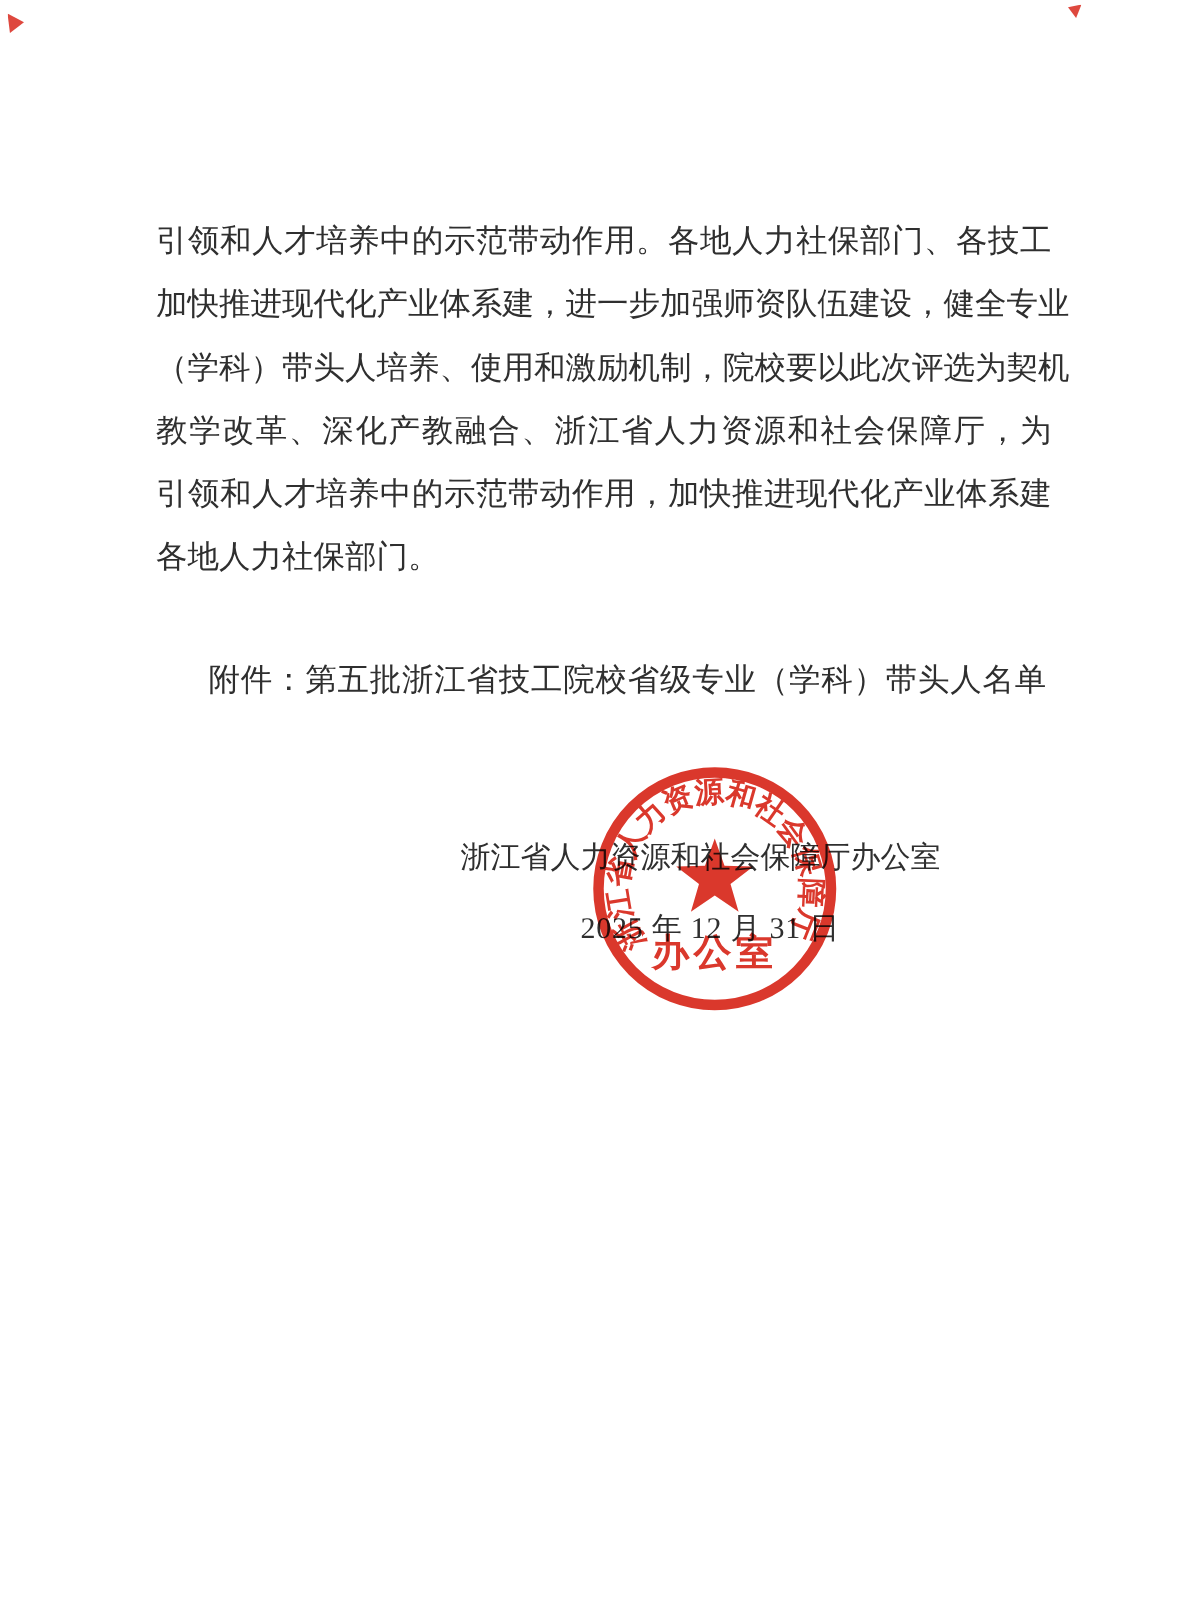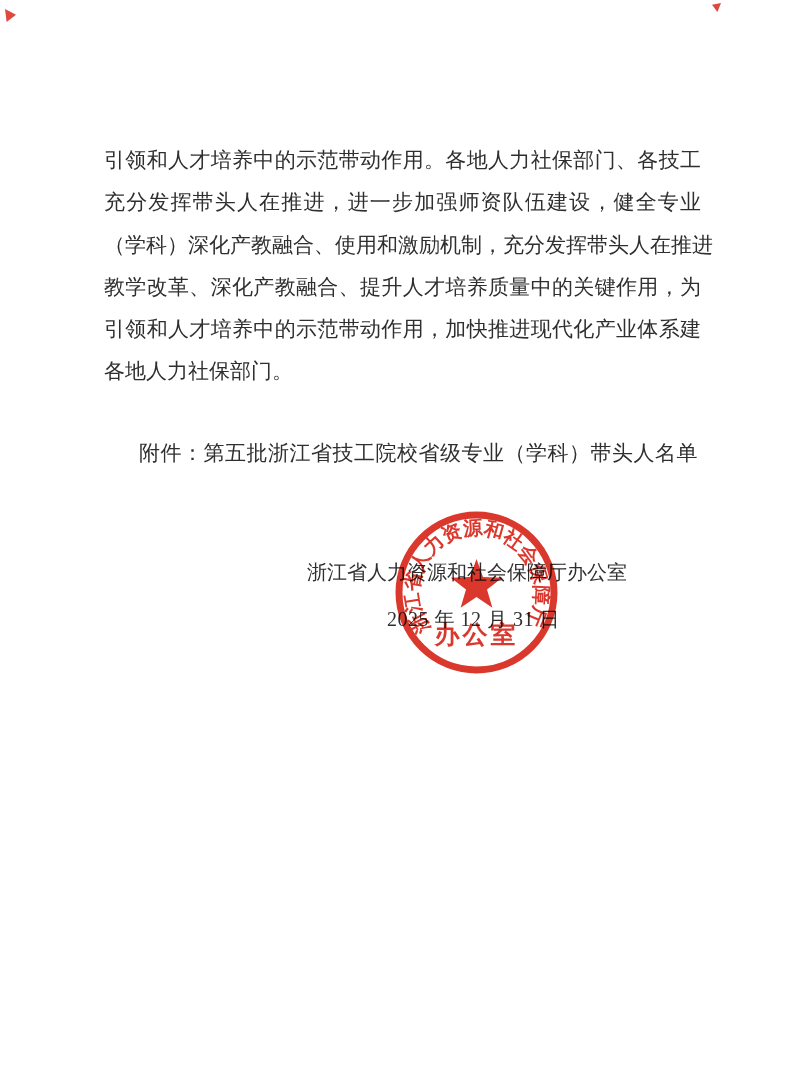--- a/index.html
+++ b/index.html
@@ -75,23 +75,23 @@
 </head>
 <body>
 
 <div class="page">
 
   <div class="corner-artifact tl"></div>
   <div class="corner-artifact tr"></div>
 
   <div class="body-text">
       <div class="body-line">引领和人才培养中的示范带动作用。各地人力社保部门、各技工</div>
-      <div class="body-line">充分发挥带头人在推进，进一步加强师资队伍建设，健全专业</div>
-      <div class="body-line">（学科）深化产教融合、使用和激励机制，充分发挥带头人在推进</div>
-      <div class="body-line">教学改革、深化产教融合、提升人才培养质量中的关键作用，为</div>
+      <div class="body-line">加快推进现代化产业体系建，进一步加强师资队伍建设，健全专业</div>
+      <div class="body-line">（学科）带头人培养、使用和激励机制，院校要以此次评选为契机</div>
+      <div class="body-line">教学改革、深化产教融合、浙江省人力资源和社会保障厅，为</div>
       <div class="body-line">引领和人才培养中的示范带动作用，加快推进现代化产业体系建</div>
       <div class="body-line">各地人力社保部门。</div>
     </div>
 
   <div class="attachment-line">附件：第五批浙江省技工院校省级专业（学科）带头人名单</div>
 
   <div class="signature-line">浙江省人力资源和社会保障厅办公室</div>
 
   <div class="date-line">2025 年 12 月 31 日</div>
 

